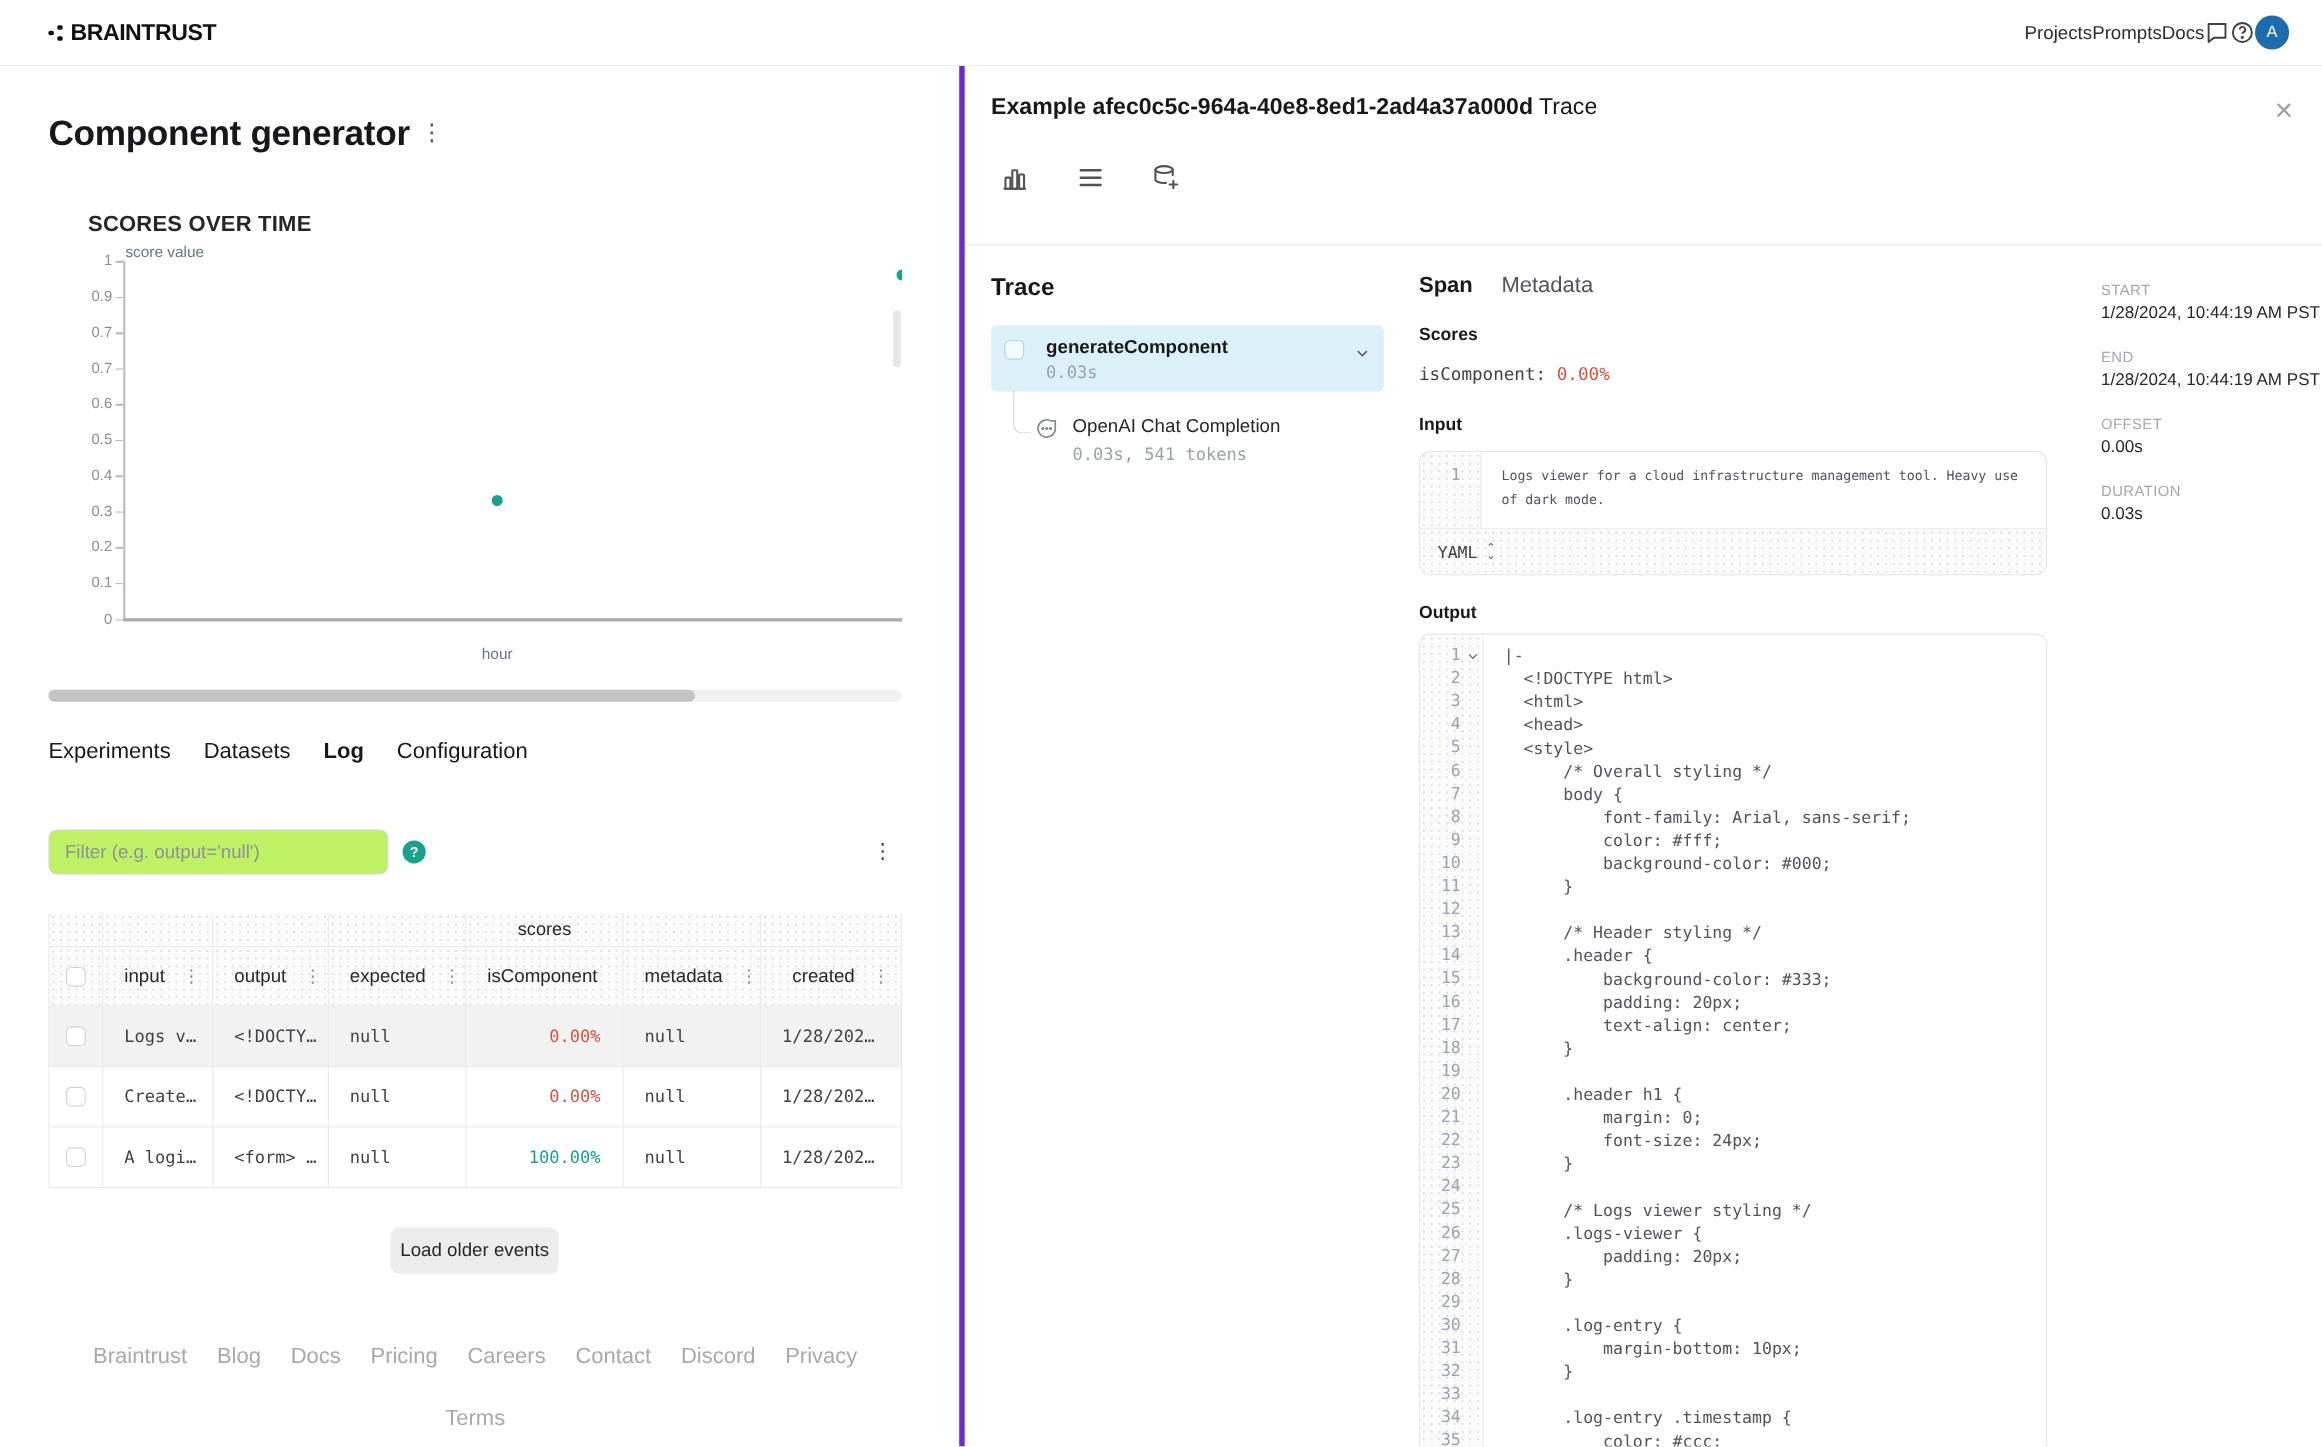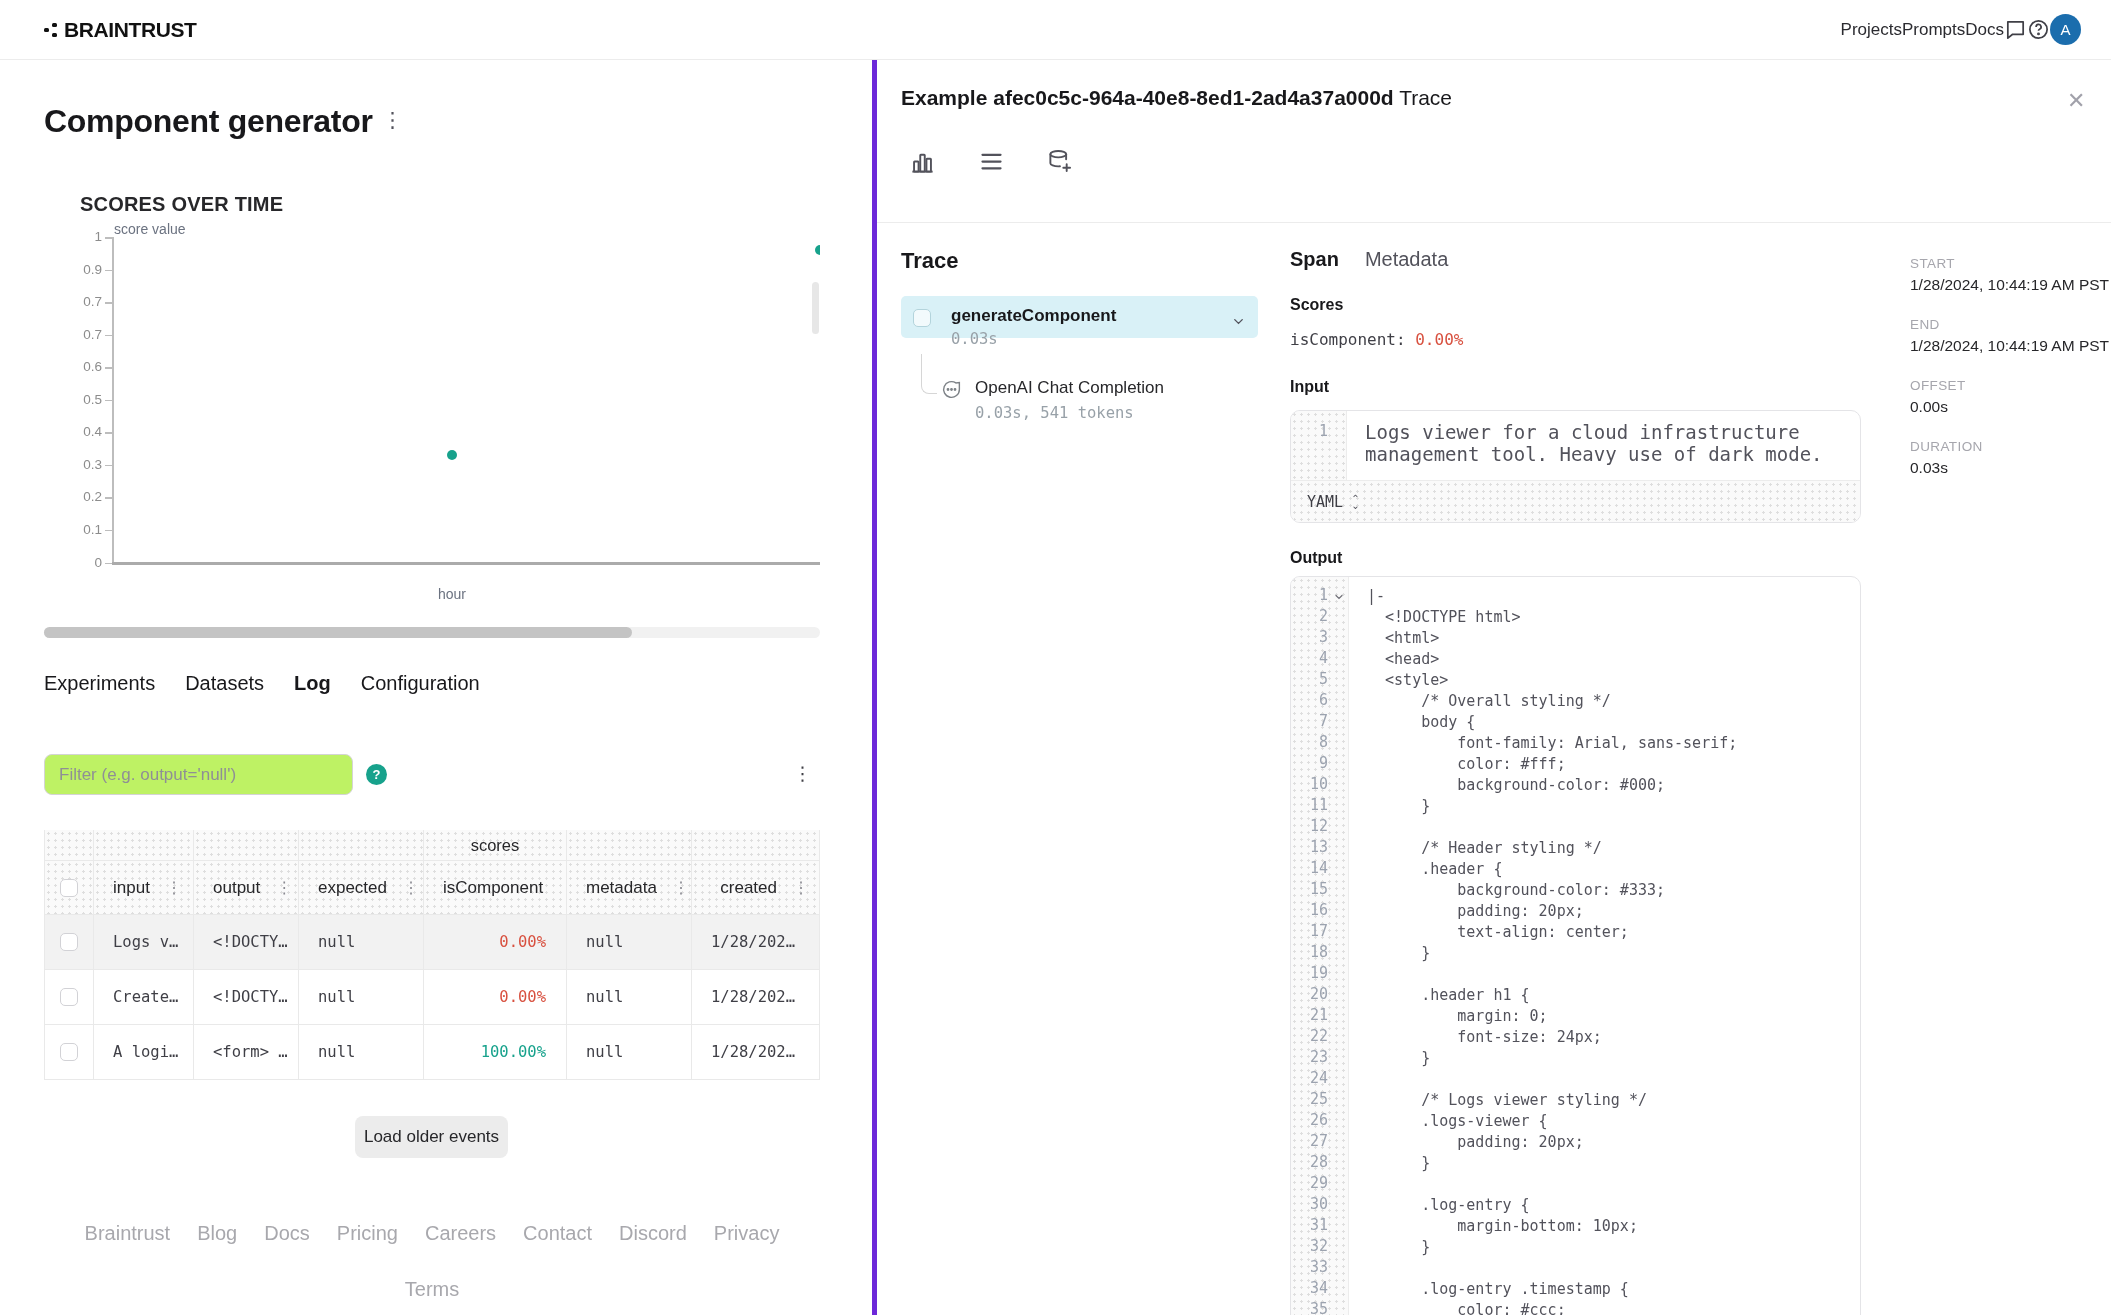--- a/index.html
+++ b/index.html
@@ -96,21 +96,21 @@
   
   #trace-header { position:absolute; left:24px; top:26px; font-size:21px; color:#18181b; }
   #trace-header b { font-weight:700; }
   #close-btn { position:absolute; left:1190px; top:28px; font-size:22px; color:#a1a1aa; cursor:pointer; font-weight:300; }
   #rp-toolbar { position:absolute; left:32px; top:88px; display:flex; gap:42px; }
   .tool-icon { width:27px; height:27px; color:#52525b; cursor:pointer; }
   #rp-divider { position:absolute; left:0; top:162px; width:1239px; height:1px; background:#ececec; }
 
   
   #trace-title { position:absolute; left:24px; top:188px; font-size:22px; font-weight:700; color:#18181b; }
-  #trace-node { position:absolute; left:24px; top:236px; width:357px; height:42px; background:#d9f1f7; border-radius:5px; cursor:pointer; }
+  #trace-node { position:absolute; left:24px; top:236px; width:357px; height:60px; background:#d9f1f7; border-radius:5px; cursor:pointer; }
   #trace-node .checkbox { position:absolute; left:12px; top:13px; background:rgba(255,255,255,0.65); border-color:#b3d4dc; }
   #trace-node-name { position:absolute; left:50px; top:10px; font-size:17px; font-weight:700; color:#18181b; }
   #trace-node-dur { position:absolute; left:50px; top:34px; font-size:15.5px; color:#98a1a8; }
   #trace-node-chevron { position:absolute; left:330px; top:18px; color:#52525b; width:14px; height:14px; }
   #trace-connector { position:absolute; left:44px; top:294px; width:16px; height:40px; border-left:1.5px solid #d6d6d6; border-bottom:1.5px solid #d6d6d6; border-bottom-left-radius:8px; }
   #trace-child { position:absolute; left:64px; top:316px; cursor:pointer; }
   #trace-child-icon { position:absolute; left:0; top:3px; width:20px; height:20px; color:#7d8287; }
   #trace-child-name { position:absolute; left:34px; top:2px; font-size:17px; color:#27272a; white-space:nowrap; }
   #trace-child-dur { position:absolute; left:34px; top:28px; font-size:15.5px; color:#98a1a8; white-space:nowrap; }
 
@@ -120,21 +120,21 @@
   #span-tab-metadata { color:#52525b; font-weight:400; }
   .sec-heading { position:absolute; font-size:16px; font-weight:700; color:#18181b; }
   #scores-line { position:absolute; left:413px; top:270px; font-size:16px; color:#3f3f46; }
   .code-box { position:absolute; left:413px; width:571px; border:1.5px solid #e4e4e7; border-radius:10px; overflow:hidden; background:#fff; }
   #input-box { top:350px; height:113px; }
   .code-row { display:flex; }
   .gutter { width:56px; flex:0 0 56px; border-right:1px solid #ececec; color:#9ca3af; font-size:15px;
     display:flex; justify-content:flex-end; padding-right:18px; }
   #input-box .code-row { height:69px; }
   #input-box .gutter { padding-top:11px; }
-  #input-content { padding:11px 16px 0 18px; font-size:19px; line-height:21.5px; color:#52525b; white-space:pre-wrap; }
+  #input-content { padding:11px 16px 0 18px; font-size:12px; line-height:21.5px; color:#52525b; white-space:pre-wrap; }
   #input-footer { height:42px; border-top:1px solid #ececec; display:flex; align-items:center; padding-left:16px; gap:8px;
     font-size:15px; color:#3f3f46; }
   .stepper { display:flex; flex-direction:column; line-height:7px; font-size:10px; color:#52525b; cursor:pointer; }
 
   #output-box { top:516px; height:760px; }
   #output-rows { display:flex; height:100%; }
   #output-gutter { width:58px; flex:0 0 58px; border-right:1px solid #ececec; padding-top:9px; }
   .ln { position:relative; height:21px; display:flex; justify-content:flex-end; padding-right:20px;
     font-family:"DejaVu Sans Mono",monospace; font-size:15px; color:#9ca3af; }
   .ln .collapse { position:absolute; right:3px; top:3px; width:12px; height:12px; color:#707078; }

